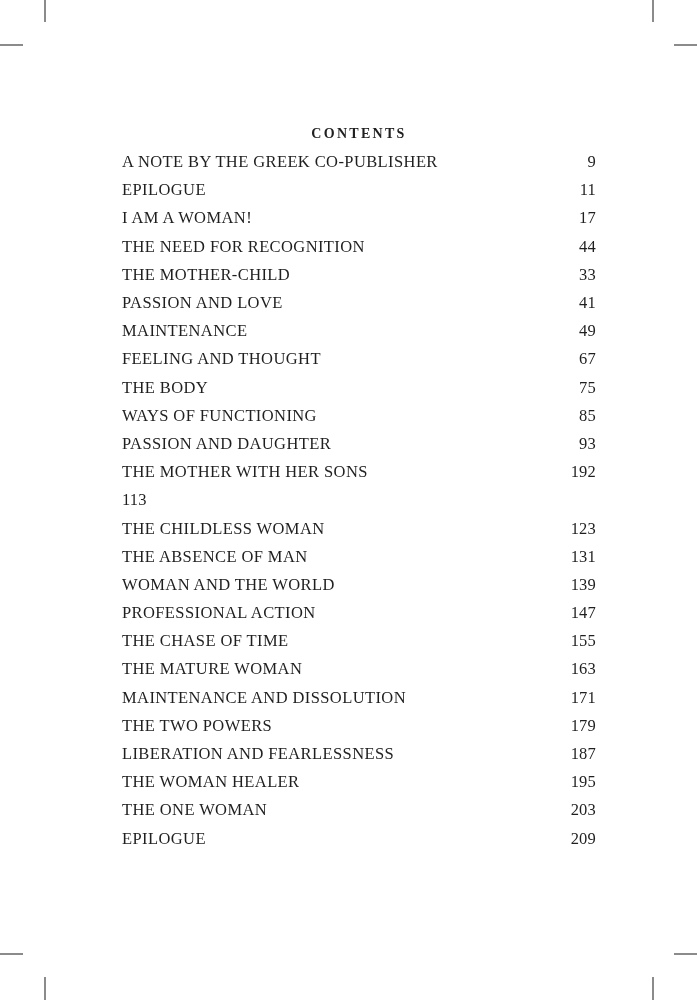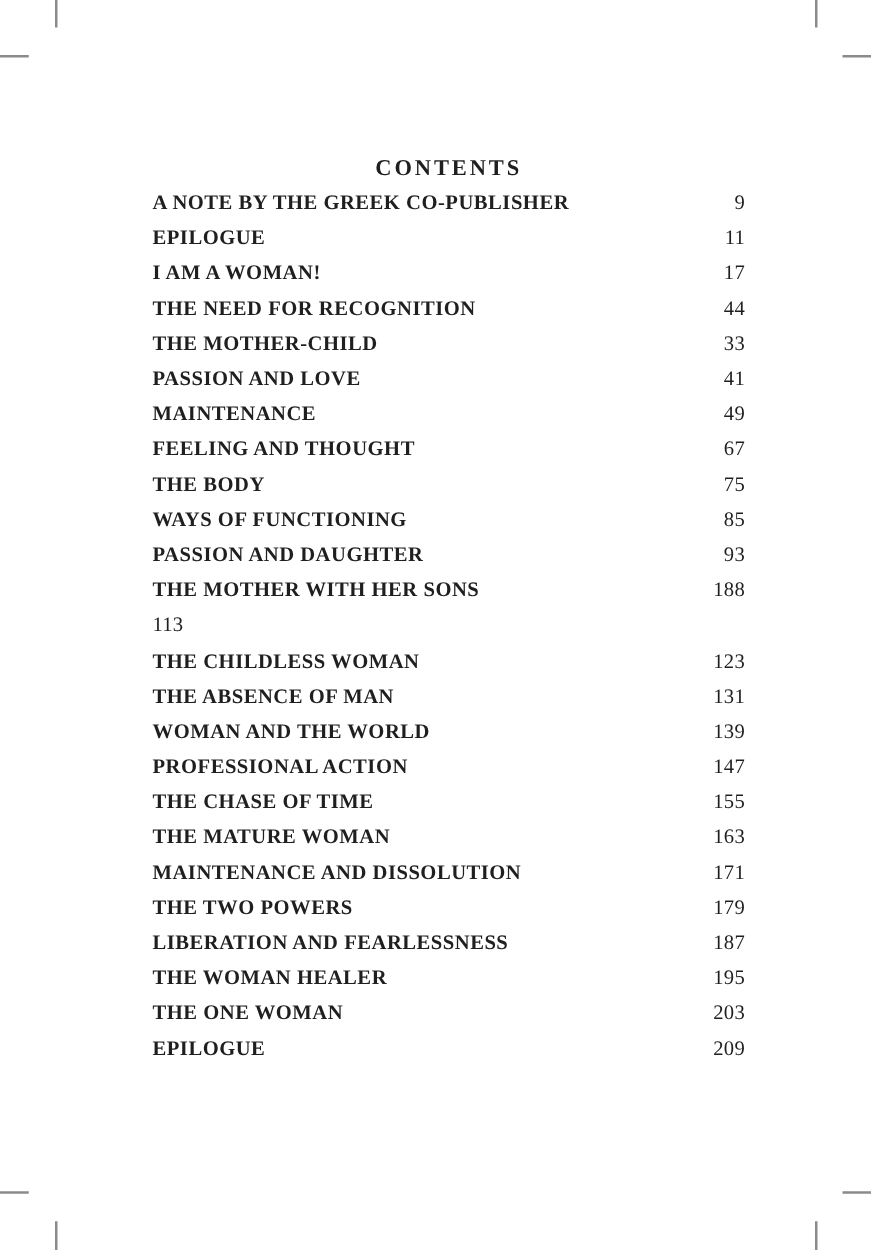--- a/index.html
+++ b/index.html
@@ -42,39 +42,39 @@
   
   .content {
     position: absolute;
     left: 122px;
     top: 124px;
     width: 474px;
   }
   .contents-title {
     margin: 0;
     text-align: center;
-    font-size: 18px;
+    font-size: 14px;
     line-height: 20px;
     font-weight: bold;
     letter-spacing: 2.3px;
     color: var(--color-text);
   }
   .toc-list {
     margin-top: 4px;
   }
   .toc-row {
     display: flex;
     justify-content: space-between;
     align-items: center;
     height: 28.2px;
     font-size: 16.5px;
     letter-spacing: 0.4px;
     white-space: nowrap;
   }
-  .toc-entry-title { text-align: center; font-weight: bold; }
+  .toc-entry-title { text-align: center; }
   .toc-entry-page  { text-align: right; letter-spacing: 0.2px; }
 </style>
 </head>
 <body>
 
 <div class="sheet">
 
   <div class="crop v tl-v"></div>
   <div class="crop h tl-h"></div>
   <div class="crop v tr-v"></div>
@@ -140,21 +140,21 @@
           <span class="toc-entry-page">85</span>
         </div>
 
         <div class="toc-row">
           <span class="toc-entry-title">PASSION AND DAUGHTER</span>
           <span class="toc-entry-page">93</span>
         </div>
 
         <div class="toc-row">
           <span class="toc-entry-title">THE MOTHER WITH HER SONS</span>
-          <span class="toc-entry-page">188</span>
+          <span class="toc-entry-page">192</span>
         </div>
 
         <div class="toc-row">
           <span class="toc-entry-page">113</span>
         </div>
 
         <div class="toc-row">
           <span class="toc-entry-title">THE CHILDLESS WOMAN</span>
           <span class="toc-entry-page">123</span>
         </div>

